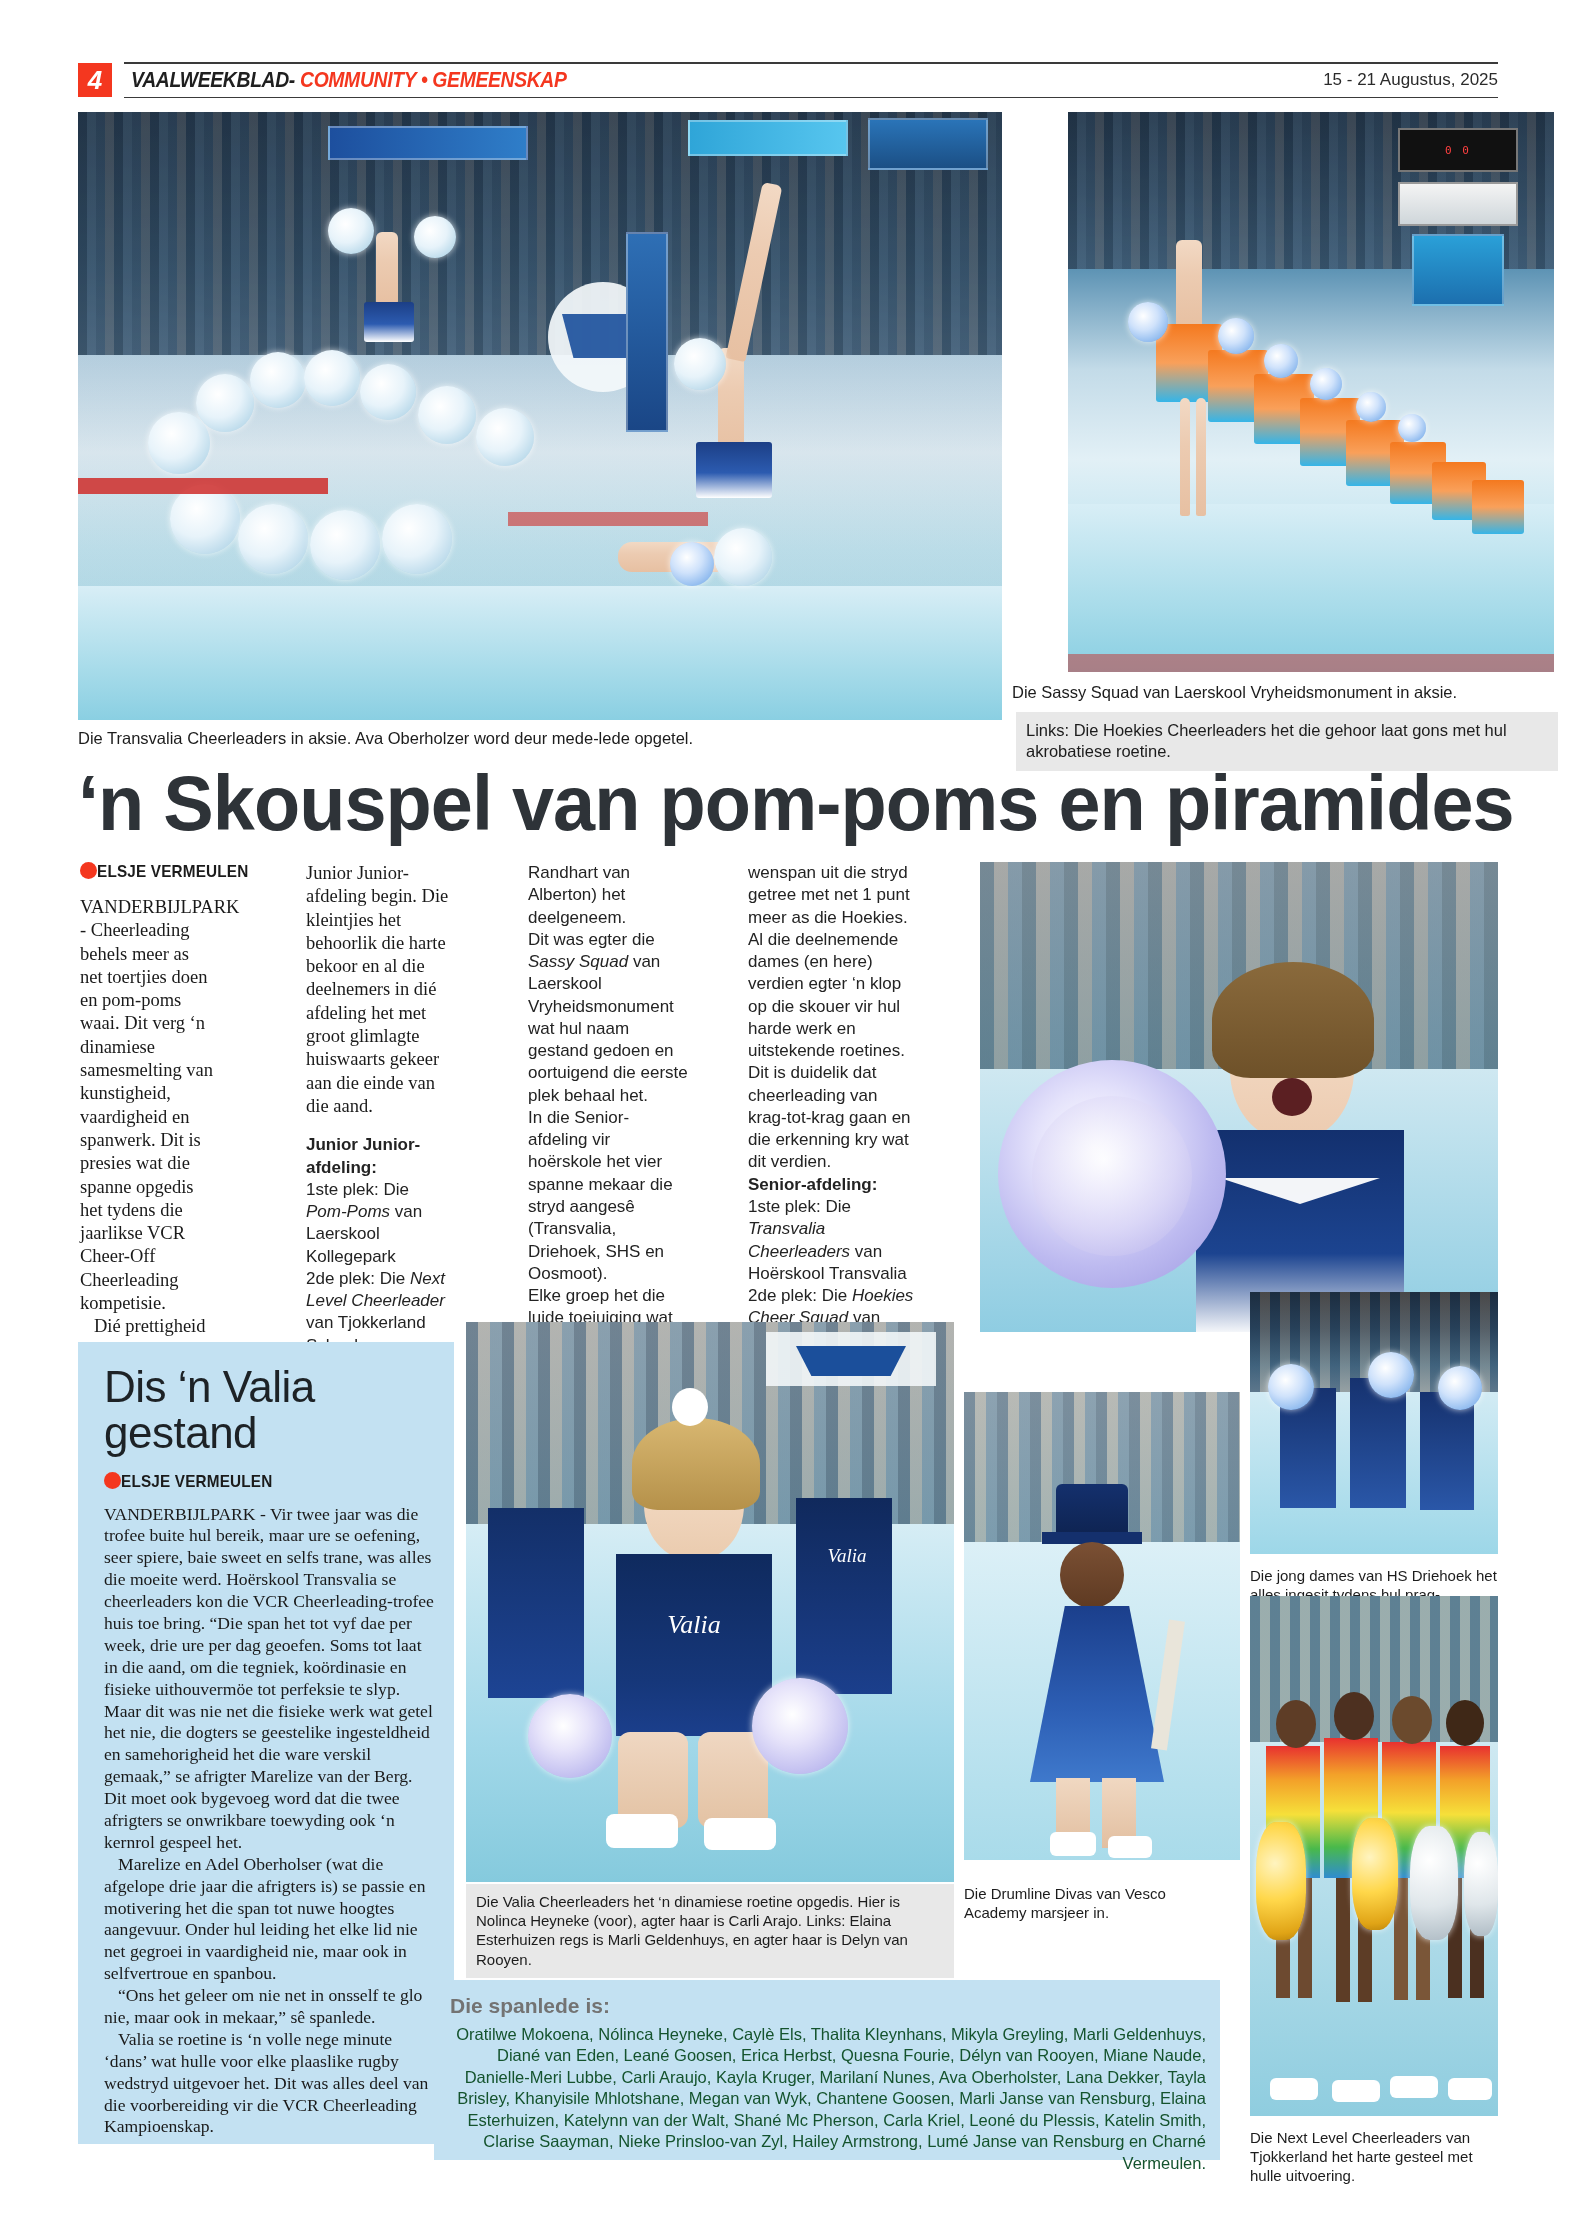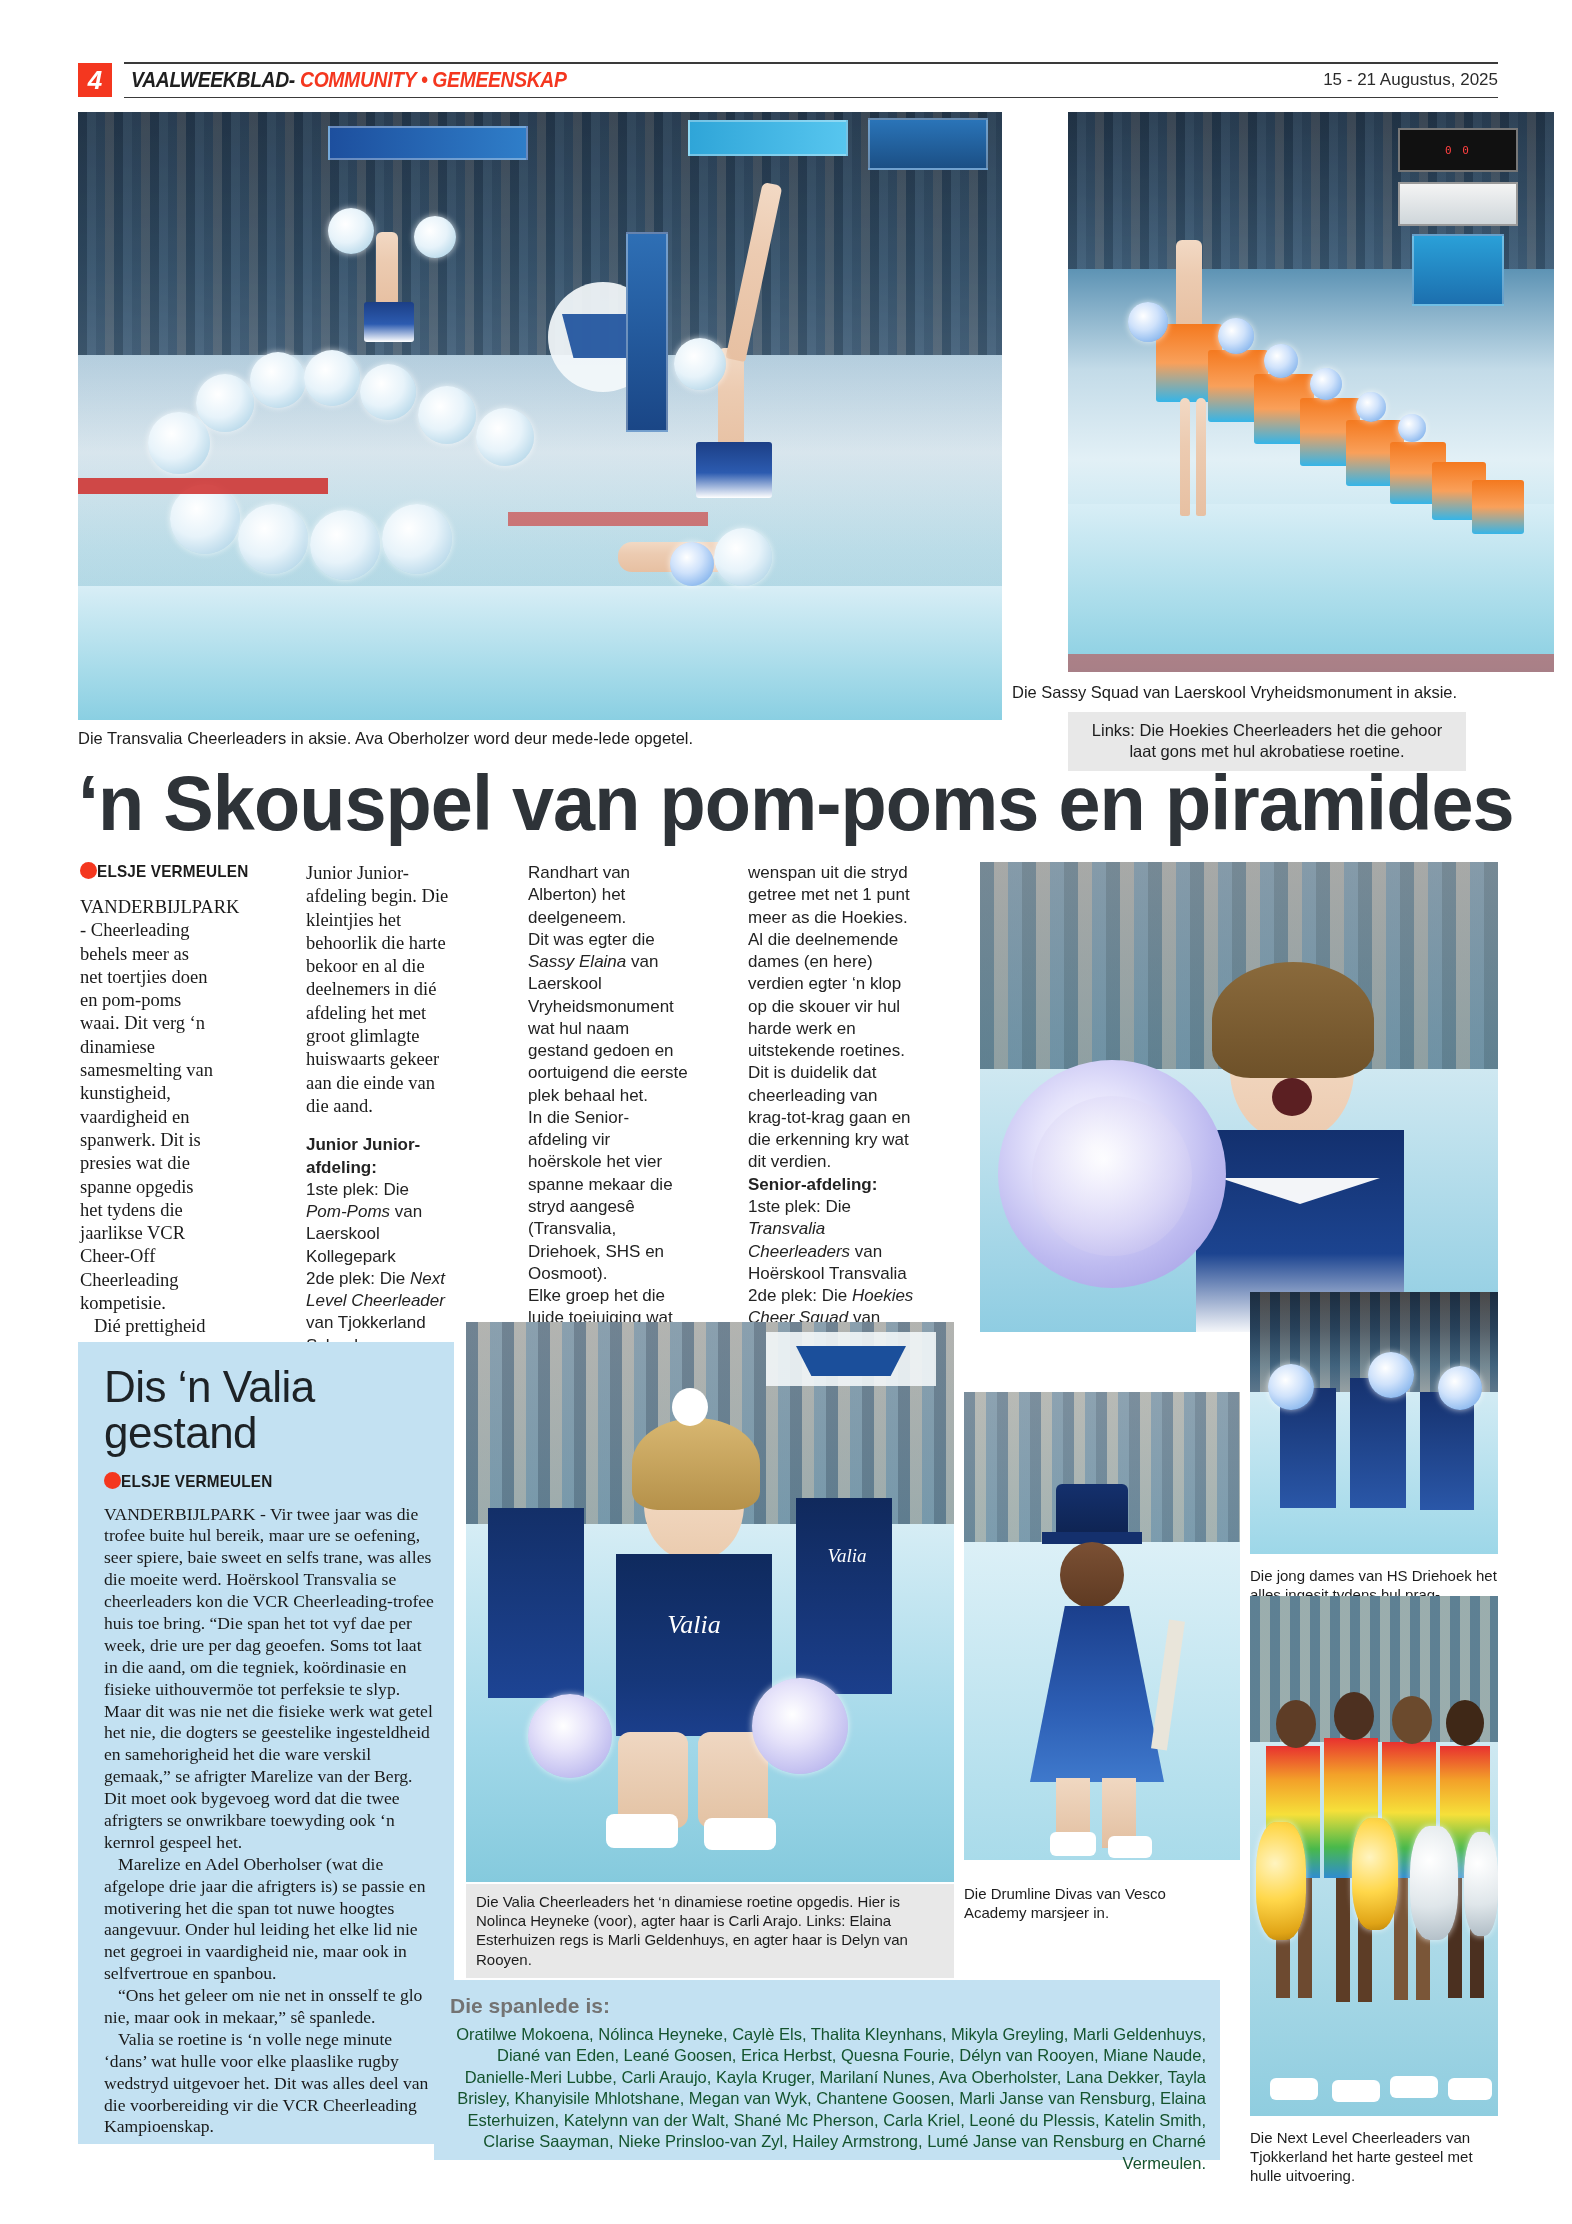--- a/index.html
+++ b/index.html
@@ -346,21 +346,21 @@
       <div class="pom blue" style="left:150px; top:206px; width:36px; height:36px;"></div>
       <div class="pom blue" style="left:196px; top:232px; width:34px; height:34px;"></div>
       <div class="pom blue" style="left:242px; top:256px; width:32px; height:32px;"></div>
       <div class="pom blue" style="left:288px; top:280px; width:30px; height:30px;"></div>
       <div class="pom blue" style="left:330px; top:302px; width:28px; height:28px;"></div>
       <div style="position:absolute; left:0; bottom:0; width:100%; height:18px; background:#c52f2c; opacity:.5;"></div>
     </div>
   </div>
 
   <div class="cap plain" style="left:1012px; top:682px; width:486px;">Die Sassy Squad van Laerskool Vryheidsmonument in aksie.</div>
-  <div class="cap plain grey" style="left:1068px; top:712px; width:398px;text-align:center;">Links: Die Hoekies Cheerleaders het die gehoor laat gons met hul akrobatiese roetine.</div>
+  <div class="cap plain grey" style="left:1016px; top:712px; width:542px;">Links: Die Hoekies Cheerleaders het die gehoor laat gons met hul akrobatiese roetine.</div>
 
   <div class="cap plain" style="left:78px; top:728px; width:900px;">Die Transvalia Cheerleaders in aksie. Ava Oberholzer word deur mede-lede opgetel.</div>
 
   <div class="headline">‘n Skouspel van pom-poms en piramides</div>
 
   <div class="col" style="left:80px; top:862px; width:136px;">
     <div class="byline">
       <span class="dot"></span>
       <span class="name">ELSJE VERMEULEN</span>
     </div>
@@ -379,21 +379,21 @@
       <p><b>Junior Junior-afdeling:</b></p>
       <p><span>1ste plek: Die </span><i>Pom-Poms</i><span> van Laerskool Kollegepark</span></p>
       <p><span>2de plek: Die </span><i>Next Level Cheerleader</i><span> van Tjokkerland School</span></p>
       <p><span>3de plek: Die </span><i>Drumline Divas</i><span> van Vesco Academy</span></p>
       <p><span>Daarna was dit die </span><b>Junior-afdeling vir laerskole</b><span>. Net twee spanne (LS Vryheidsmonument en LS</span></p>
     </div>
   </div>
 
   <div class="col sans" style="left:528px; top:862px; width:160px;">
     <p>Randhart van Alberton) het deelgeneem.</p>
-    <p id="c3p1">Dit was egter die <i>Sassy Elaina</i> van Laerskool Vryheidsmonument wat hul naam gestand gedoen en oortuigend die eerste plek behaal het.</p>
+    <p id="c3p1">Dit was egter die <i>Sassy Squad</i> van Laerskool Vryheidsmonument wat hul naam gestand gedoen en oortuigend die eerste plek behaal het.</p>
     <p>In die Senior-afdeling vir hoërskole het vier spanne mekaar die stryd aangesê (Transvalia, Driehoek, SHS en Oosmoot).</p>
     <p>Elke groep het die luide toejuiging wat hul ontvang het verdien. Maar aan die einde van die aand was dit duidelik dat die eerste plek aan Transvalia Cheerleaders of Hoekies Cheer Squad sou behoort. Valia het vanjaar as die</p>
   </div>
 
   <div class="col sans" style="left:748px; top:862px; width:168px;">
     <p>wenspan uit die stryd getree met net 1 punt meer as die Hoekies. Al die deelnemende dames (en here) verdien egter ‘n klop op die skouer vir hul harde werk en uitstekende roetines. Dit is duidelik dat cheerleading van krag-tot-krag gaan en die erkenning kry wat dit verdien.</p>
     <p><b>Senior-afdeling:</b></p>
     <p><span>1ste plek: Die </span><i>Transvalia Cheerleaders</i><span> van Hoërskool Transvalia</span></p>
     <p><span>2de plek: Die </span><i>Hoekies Cheer Squad</i><span> van Hoërskool Driehoek</span></p>
     <p><span>3de plek: Die </span><i>SHS Cheerlearders</i><span> van Sasolburg High School.</span></p>

